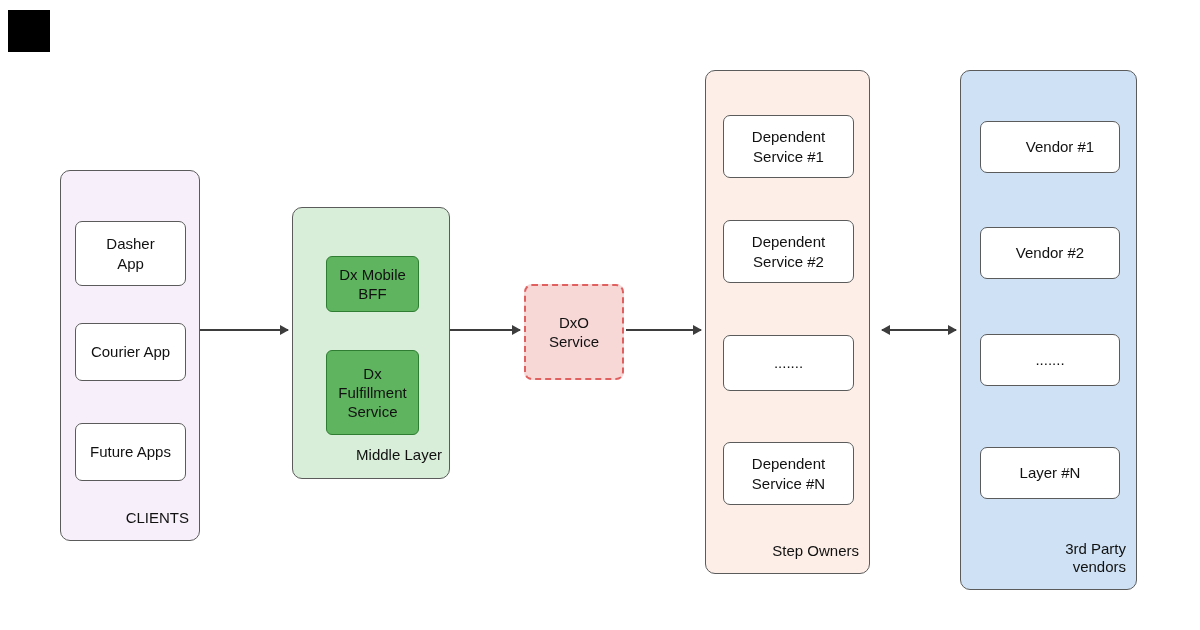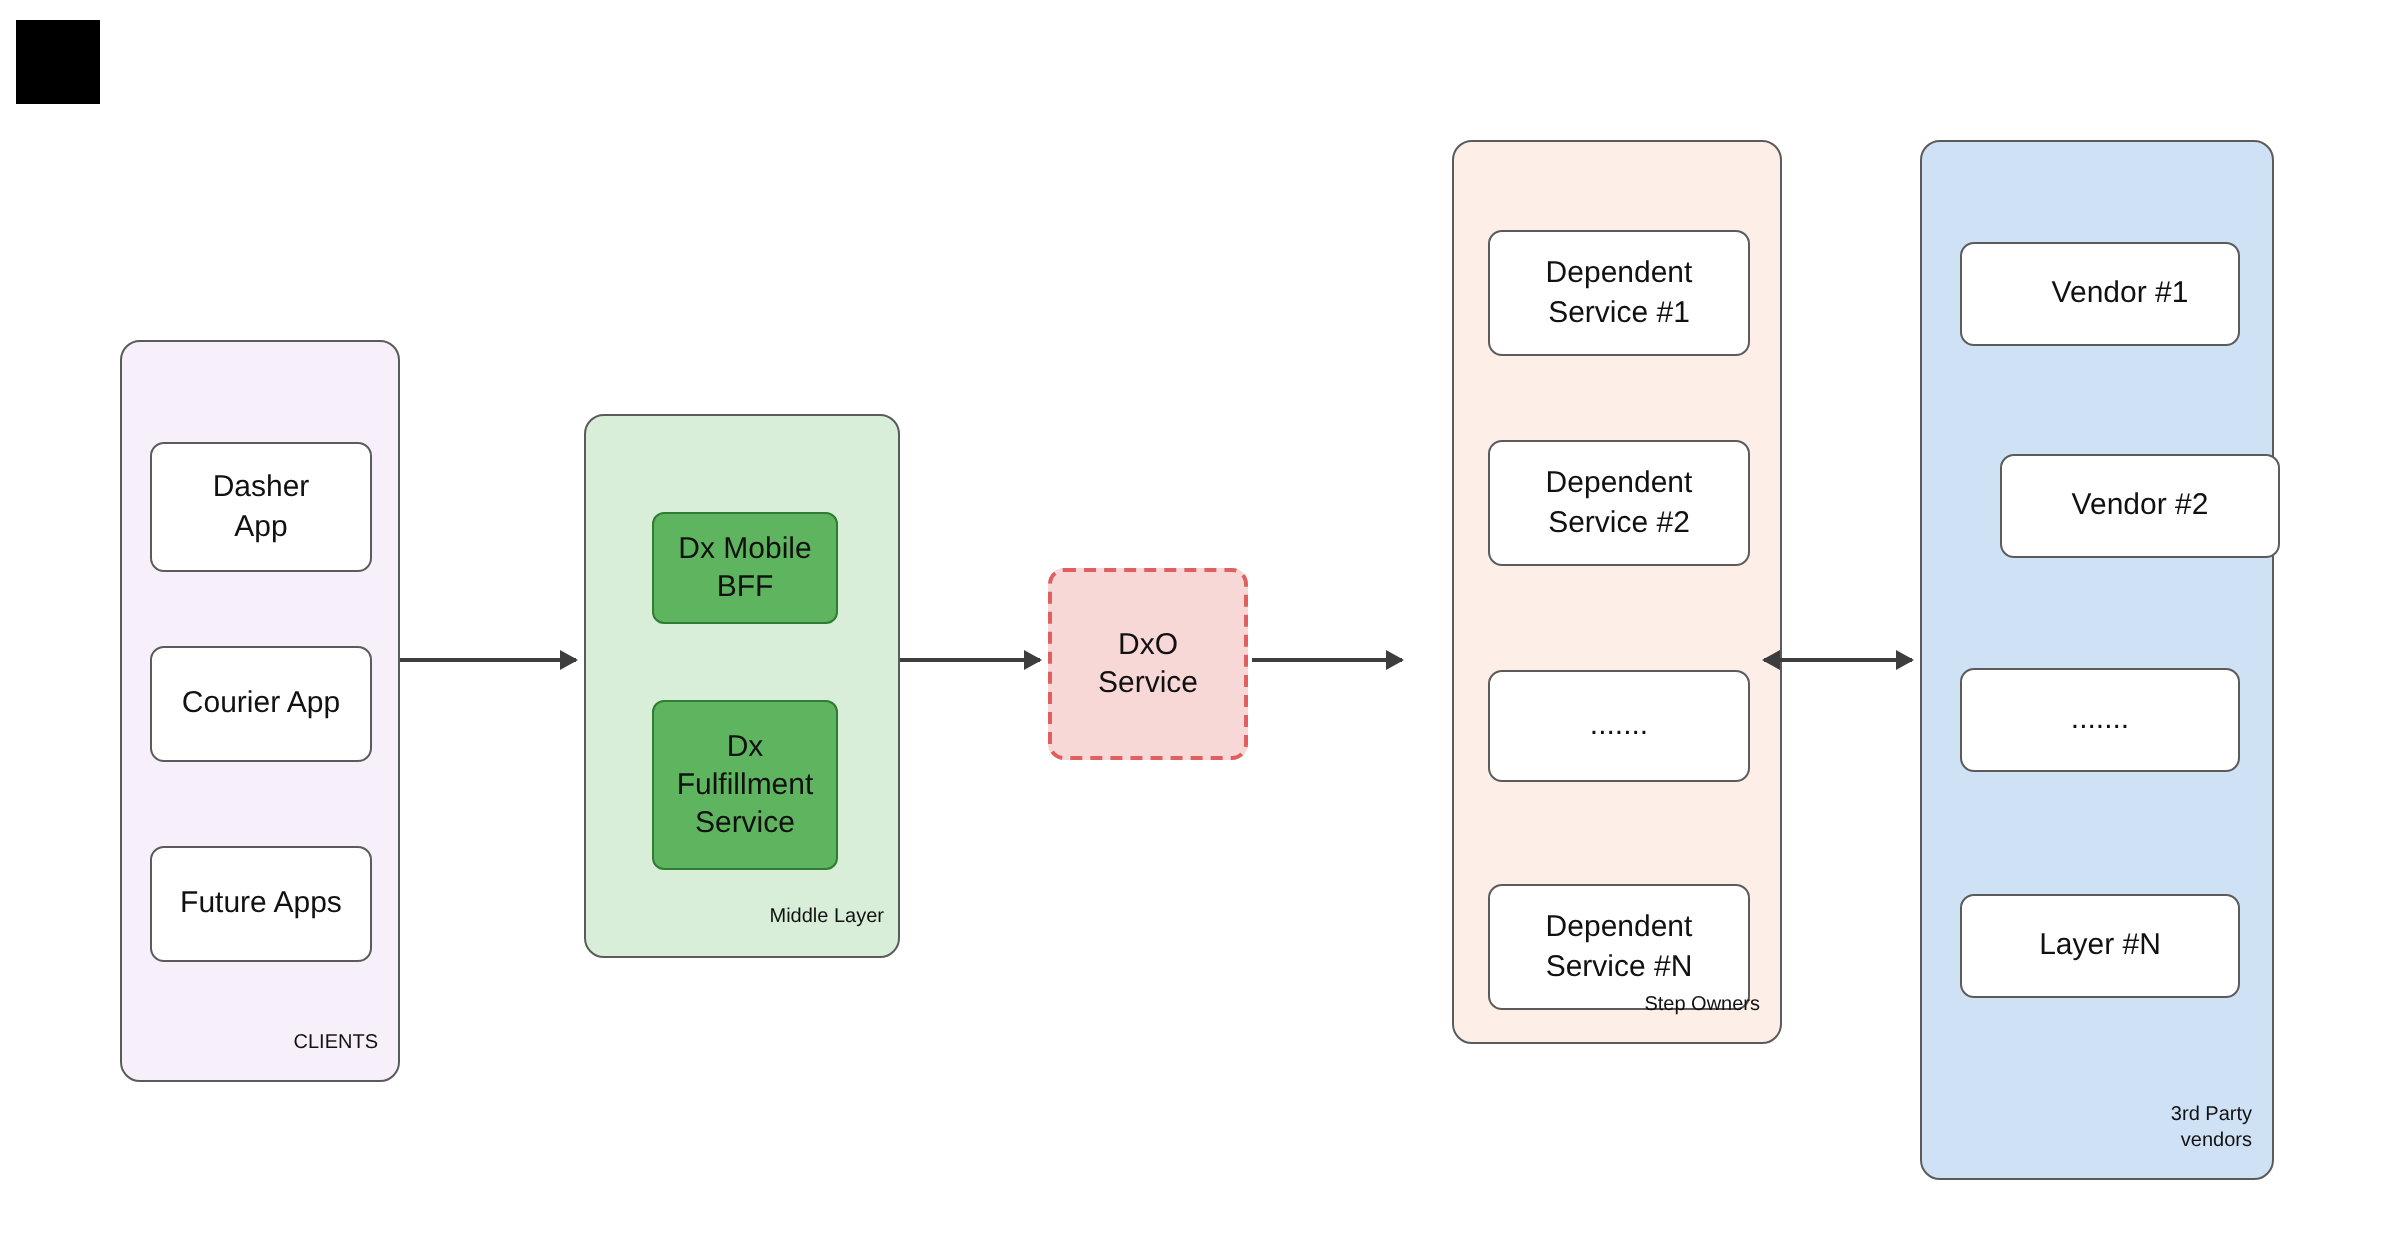--- a/index.html
+++ b/index.html
@@ -32,21 +32,21 @@
     background: #000000;
   }
   .group {
     position: absolute;
     border: 1.5px solid var(--box-border);
     border-radius: 10px;
     box-sizing: border-box;
   }
   .group.clients { left: 60px; top: 170px; width: 140px; height: 371px; background: var(--clients-fill); }
   .group.middle  { left: 292px; top: 207px; width: 158px; height: 272px; background: var(--middle-fill); padding-left: 48px; }
-  .group.steps   { left: 726px; top: 70px; width: 165px; height: 452px; background: var(--step-owners-fill); }
+  .group.steps   { left: 705px; top: 70px; width: 165px; height: 504px; background: var(--step-owners-fill); }
   .group.vendors { left: 960px; top: 70px; width: 177px; height: 520px; background: var(--vendors-fill); }
 
   .node {
     position: absolute;
     background: #ffffff;
     border: 1.5px solid var(--box-border);
     border-radius: 7px;
     box-sizing: border-box;
     display: flex;
     align-items: center;
@@ -79,29 +79,29 @@
   }
 
   
   .n-dep1 { left: 17px; top: 44px;  width: 131px; height: 63px; }
   .n-dep2 { left: 17px; top: 149px; width: 131px; height: 63px; }
   .n-depd { left: 17px; top: 264px; width: 131px; height: 56px; }
   .n-depn { left: 17px; top: 371px; width: 131px; height: 63px; }
 
   
   .n-v1 { left: 19px; top: 50px;  width: 140px; height: 52px; padding-left: 20px; }
-  .n-v2 { left: 19px; top: 156px; width: 140px; height: 52px; margin-left: 20px; }
+  .n-v2 { left: 19px; top: 156px; width: 140px; height: 52px; }
   .n-vd { left: 19px; top: 263px; width: 140px; height: 52px; }
   .n-vn { left: 19px; top: 376px; width: 140px; height: 52px; }
 
   .group-label {
     position: absolute;
     right: 10px;
     bottom: 12px;
-    font-size: 10px;
+    font-size: 15px;
     text-align: right;
     white-space: pre-line;
     line-height: 1.25;
   }
   .group.middle .group-label { right: 7px; bottom: 13px; }
 
   
   .arrow {
     position: absolute;
     height: 2px;

